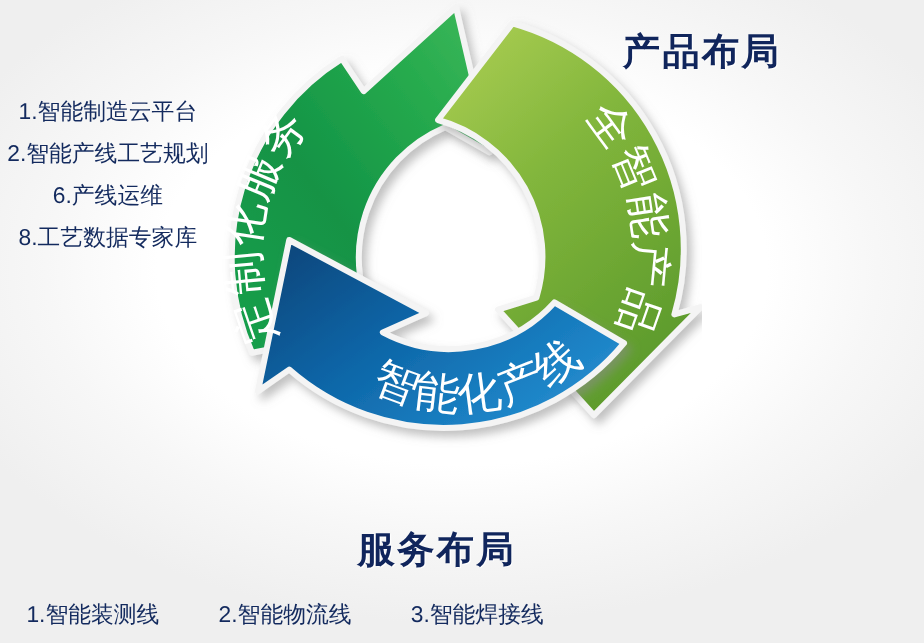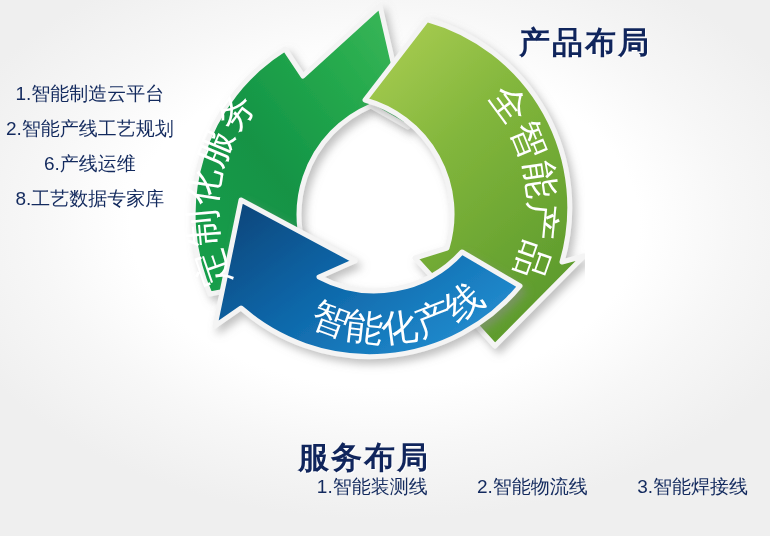--- a/index.html
+++ b/index.html
@@ -44,23 +44,23 @@
     white-space: nowrap;
   }
   #list-service { left: 6px; top: 76px; text-align: center; }
   #list-product { right: 4px; top: 80px; text-align: right; }
   .item-list .li { display: block; }
 
   
   #list-line {
     position: absolute;
     left: 0;
-    top: 474px;
+    top: 499px;
     width: 770px;
-    text-align: right;
+    text-align: left;
     color: #132a5e;
     font-size: 19px;
     white-space: nowrap;
   }
   #list-line .li {
     display: inline-block;
     margin: 0 22px;
   }
 
   

